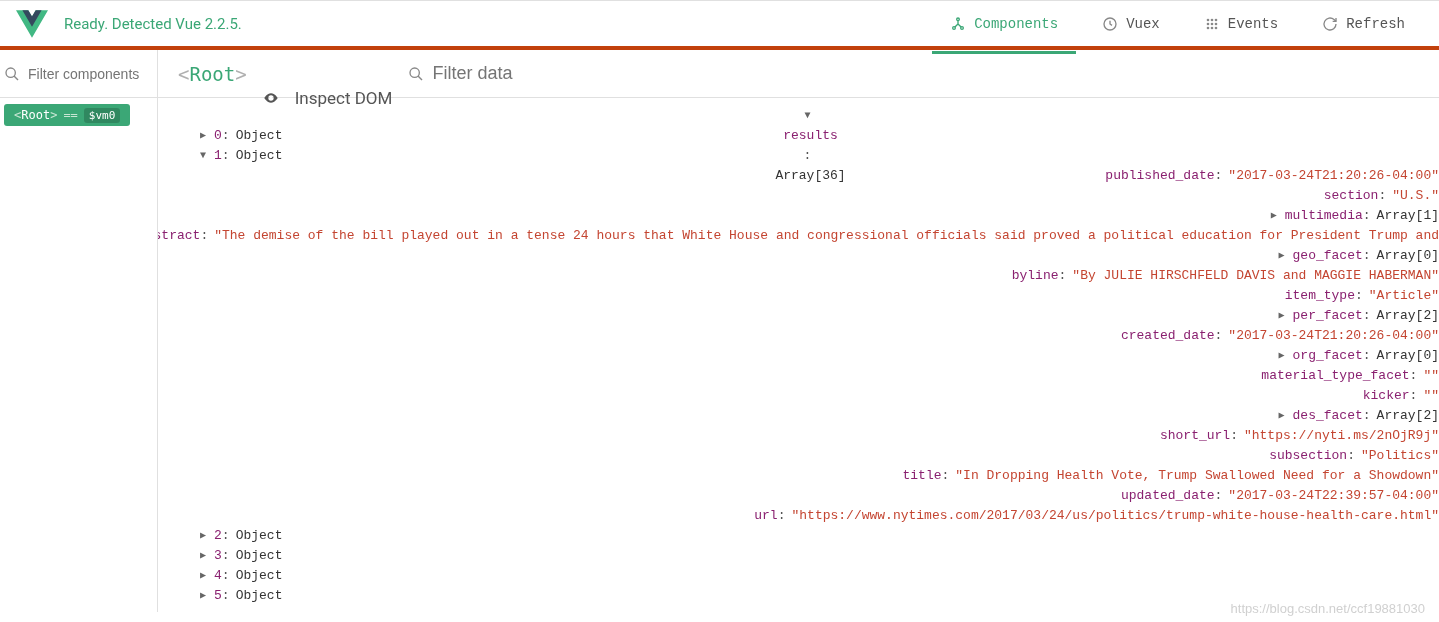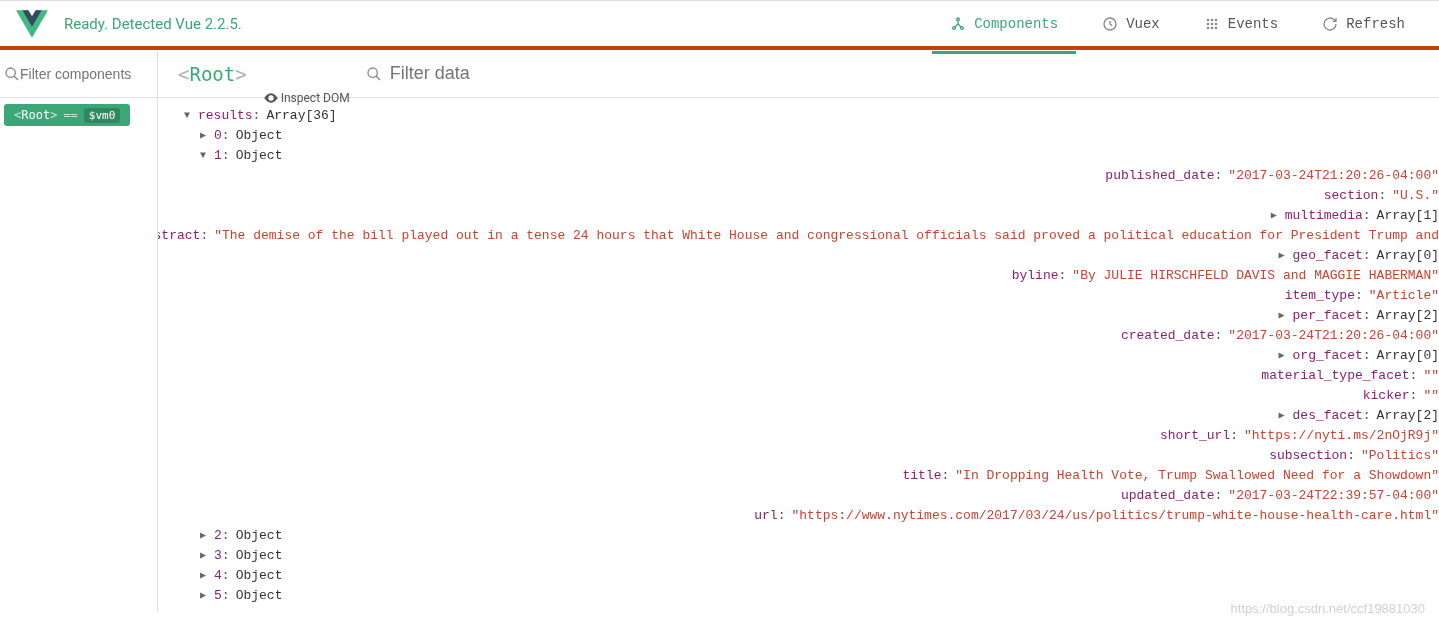--- a/index.html
+++ b/index.html
@@ -7,45 +7,45 @@
 .header { display: flex; align-items: center; height: 50px; border-top: 1px solid #e0e0e0; border-bottom: 4px solid #c2410c; padding: 0 16px; }
 .logo { width: 32px; height: 32px; margin-right: 16px; }
 .status { color: #3ba776; font-size: 15px; flex: 1; }
 .tabs { display: flex; gap: 8px; font-family: Liberation Mono, monospace; }
 .tab { display: flex; align-items: center; gap: 8px; padding: 0 18px; height: 60px; color: #555; cursor: pointer; position: relative; }
 .tab.active { color: #3ba776; }
 .tab.active::after { content: ""; position: absolute; left: 0; right: 0; bottom: 0; height: 3px; background: #3ba776; }
 .tab svg { width: 16px; height: 16px; }
 .main { display: flex; height: calc(622px - 60px); }
 .sidebar { width: 158px; border-right: 1px solid #e0e0e0; }
-.filter-bar { display: flex; align-items: center; height: 48px; padding: 0 4px; border-bottom: 1px solid #e0e0e0; gap: 0; }
+.filter-bar { display: flex; align-items: center; height: 48px; padding: 0 4px; border-bottom: 1px solid #e0e0e0; gap: 8px; }
 .filter-bar input { border: none; outline: none; font-size: 14px; flex: 1; width: 100%; }
 .filter-bar svg { flex-shrink: 0; }
 .tree-badge { display: inline-flex; align-items: center; background: #3ba776; color: #fff; height: 22px; border-radius: 3px; padding: 0 10px; margin: 6px 4px; font-family: Menlo, Monaco, monospace; font-size: 12px; }
 .tree-badge .bracket { color: #c8e6d3; }
 .tree-badge .eq { margin: 0 6px; color: #c8e6d3; }
 .tree-badge .vm { background: rgba(0,0,0,0.18); border-radius: 3px; padding: 1px 5px; font-size: 11px; }
 .content { flex: 1; display: flex; flex-direction: column; min-width: 0; }
 .toolbar { display: flex; align-items: center; gap: 16px; height: 48px; padding: 0 20px; border-bottom: 1px solid #e0e0e0; }
 .root-label { font-family: Menlo, Monaco, monospace; font-size: 19px; color: #3ba776; }
 .root-label .bkt { color: #b0b0b0; }
-.inspect { display: flex; align-items: center; gap: 2px; color: #555; font-size: 12px; cursor: pointer; margin-top: 48px; }
+.inspect { display: flex; align-items: center; gap: 16px; color: #555; font-size: 17px; cursor: pointer; margin-top: 48px; }
 .filter-data { display: flex; align-items: center; gap: 8px; }
 .filter-data input { border: none; outline: none; font-size: 18px; }
 .data-panel { flex: 1; overflow-x: hidden; padding: 8px 0 0 0; font-family: Menlo, Monaco, "Courier New", monospace; font-size: 13px; line-height: 20px; white-space: nowrap; }
 .row { display: flex; align-items: center; height: 20px; }
 .arrow { width: 10px; display: inline-block; margin-right: 6px; text-align: center; color: #666; font-size: 10px; cursor: pointer; user-select: none; }
 .arrow.down::before { content: "▼"; }
 .arrow.right::before { content: "▶"; }
 .arrow.none { visibility: hidden; }
 .key { color: #8a2170; }
 .colon { color: #555; margin-right: 6px; }
 .type { color: #333; }
 .str { color: #c44531; }
-.ind1 { padding-left: 24px; }
+.ind1 { padding-left: 24px; flex-direction: column; }
 .ind2 { padding-left: 40px; }
 .ind3 { padding-left: 56px; justify-content: flex-end; }
 .watermark { position: fixed; right: 14px; bottom: 6px; color: #d0d0d0; font-size: 13px; font-family: -apple-system, sans-serif; padding-left: 8px; }
 </style>
 </head>
 <body>
 
 <div class="header">
   <svg class="logo" viewBox="0 0 261.76 226.69">
       <path d="M161.096.001l-30.225 52.351L100.647.001H-.005l130.877 226.688L261.749.001z" fill="#41b883"></path>

